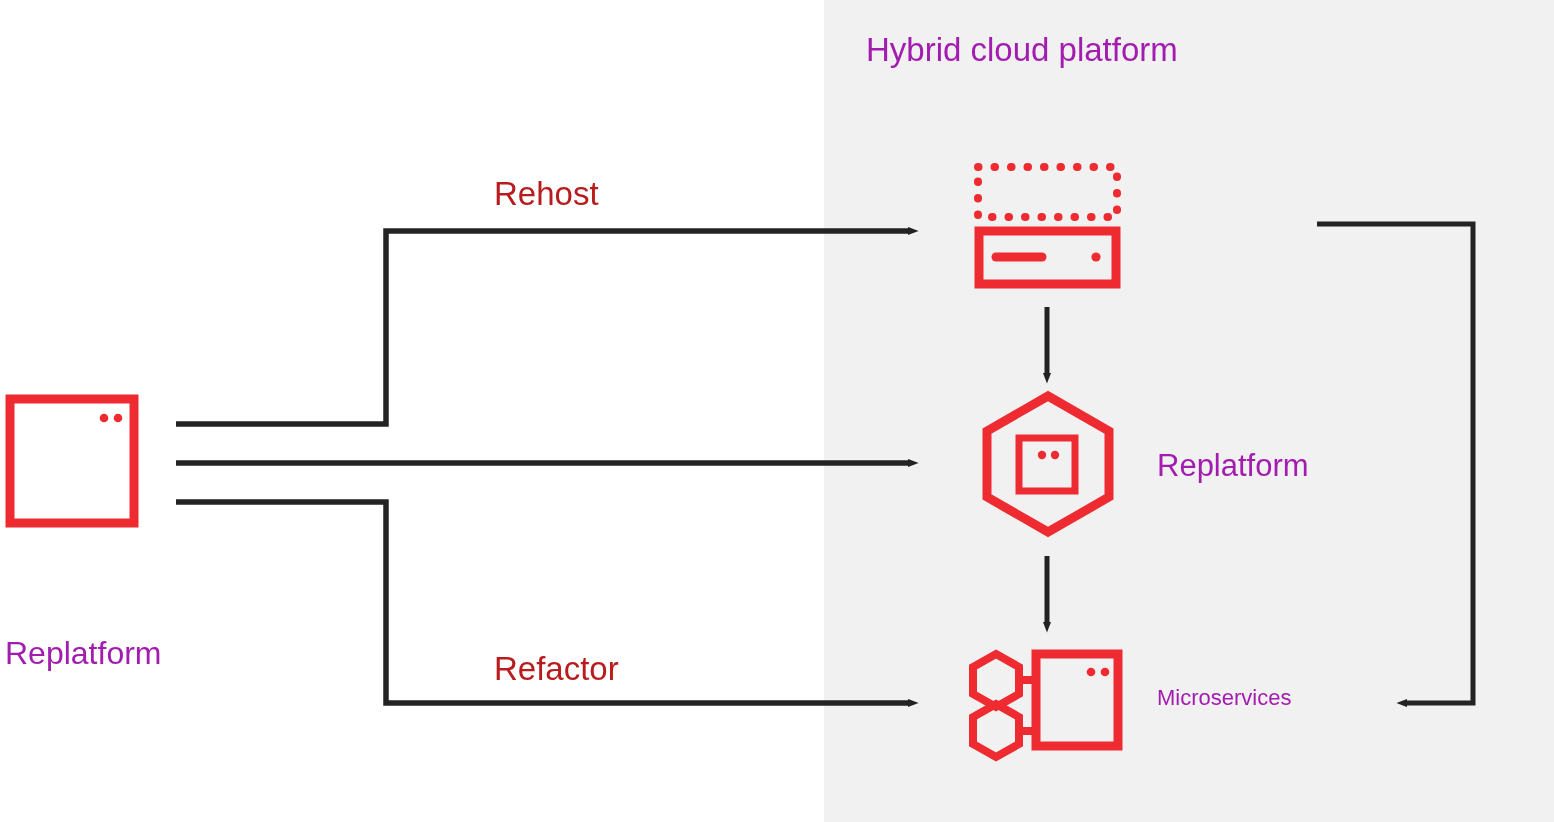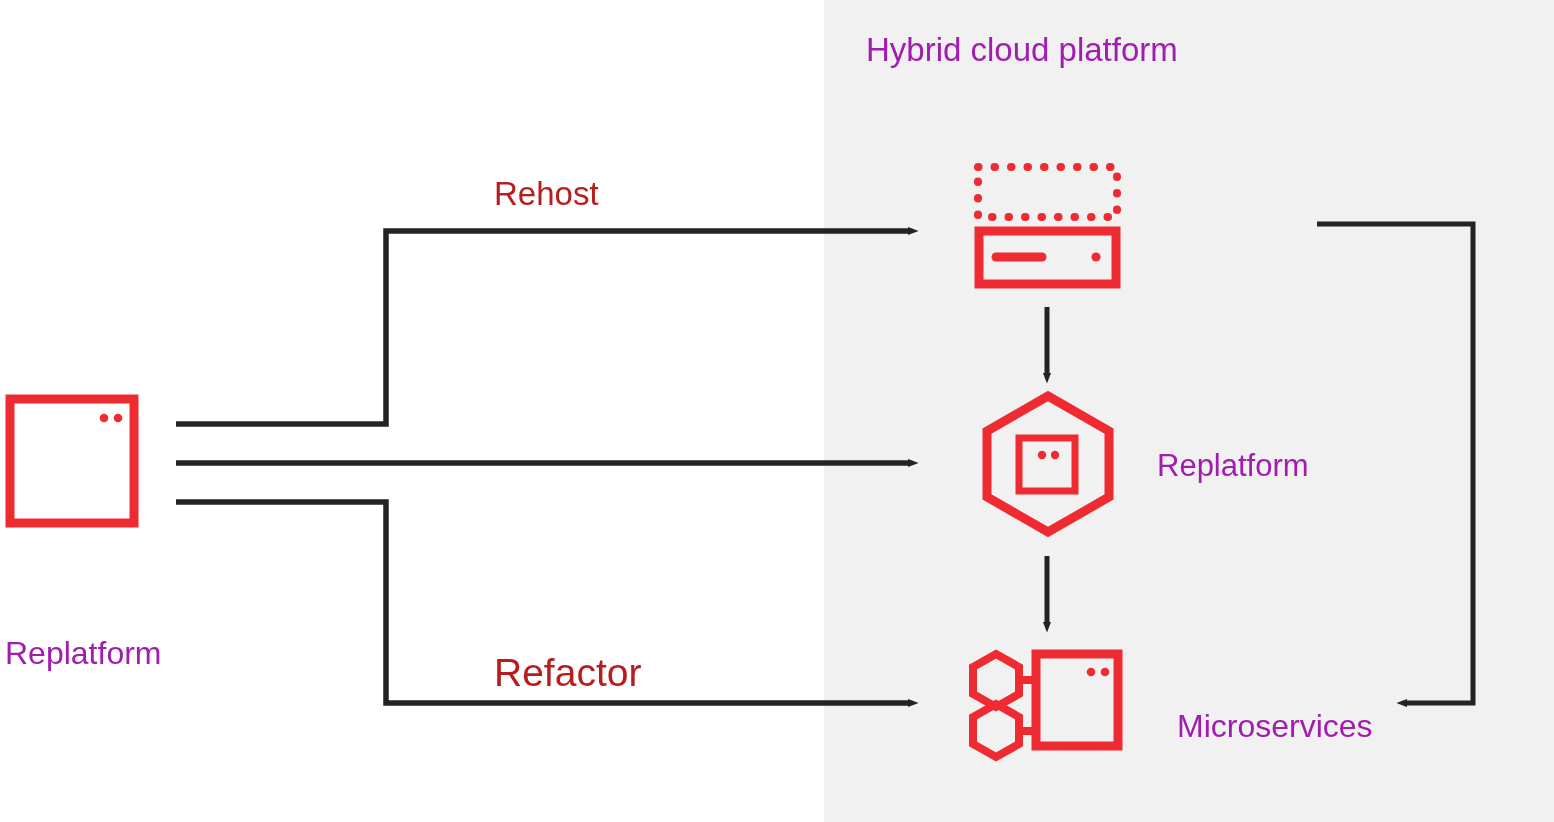--- a/index.html
+++ b/index.html
@@ -51,37 +51,36 @@
     font-size: 33px;
   }
   #label-replatform {
     left: 494px;
     top: 414px;
     font-size: 33px;
   }
   #label-refactor {
     left: 494px;
     top: 650px;
-    font-size: 39px;
+    font-size: 33px;
   }
   #label-vm {
     left: 1157px;
     top: 184px;
     font-size: 31px;
   }
   #label-container {
     left: 1157px;
     top: 448px;
     font-size: 31px;
   }
   #label-microservices {
     left: 1157px;
-    top: 708px;
-    font-size: 32px;
-    margin-left: 20px;
+    top: 685px;
+    font-size: 22px;
   }
 </style>
 </head>
 <body>
 
 <div id="diagram-root">
 
   <svg id="diagram-svg" viewBox="0 0 1554 822">
     <defs>
       <marker id="arrowR" markerWidth="11" markerHeight="11" refX="0.4" refY="4.2" orient="auto" markerUnits="userSpaceOnUse">

